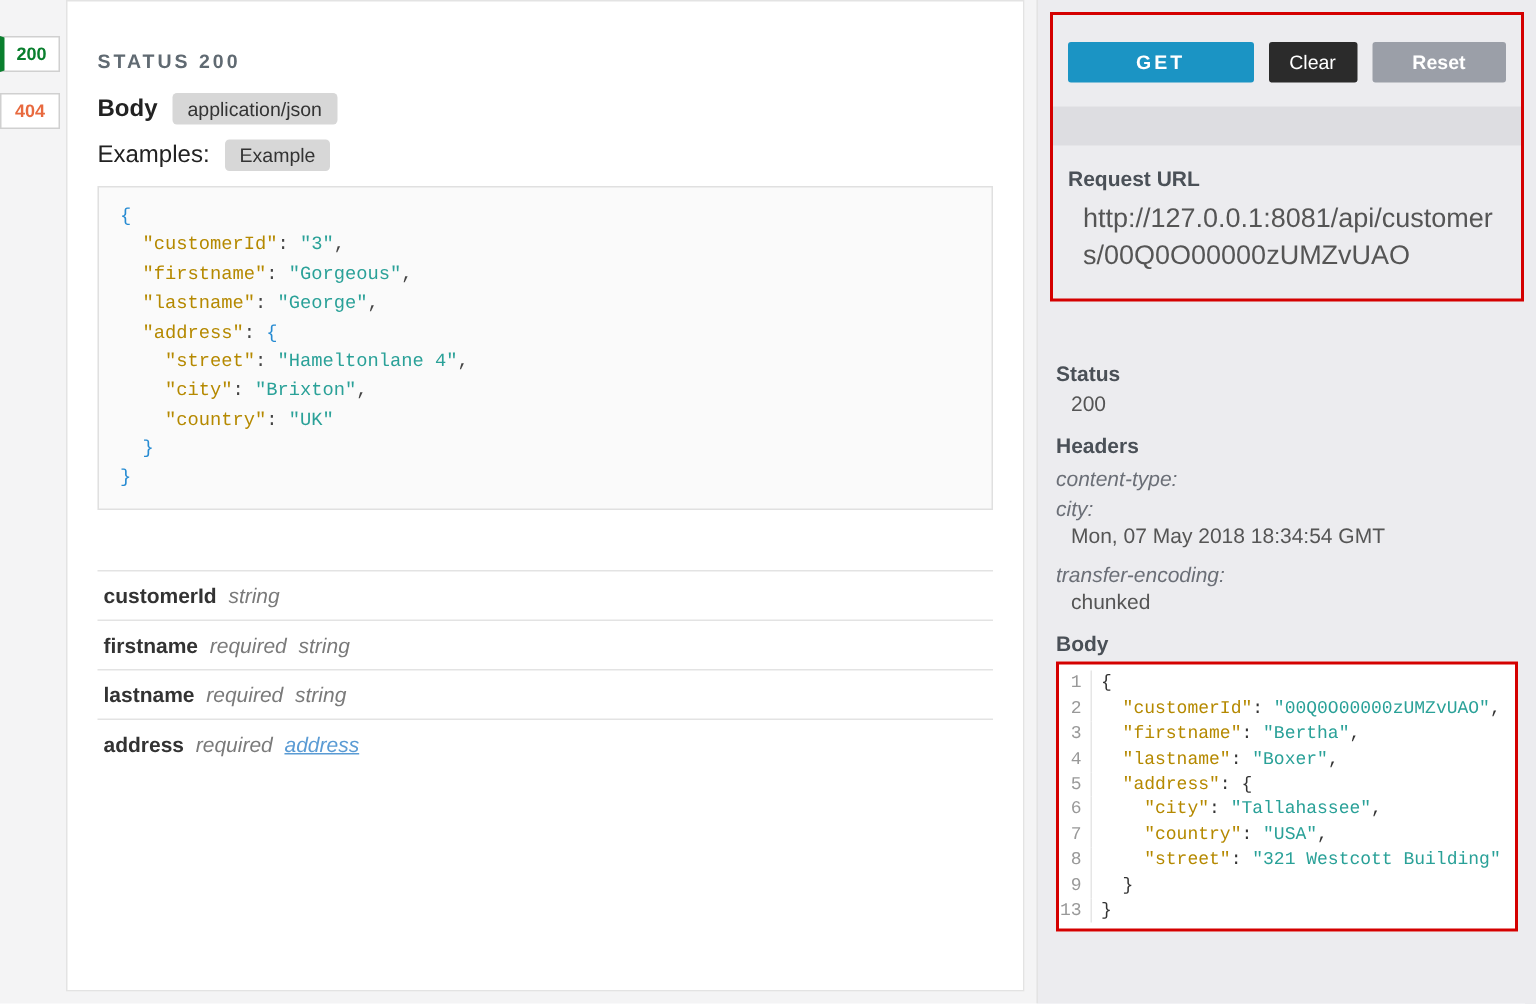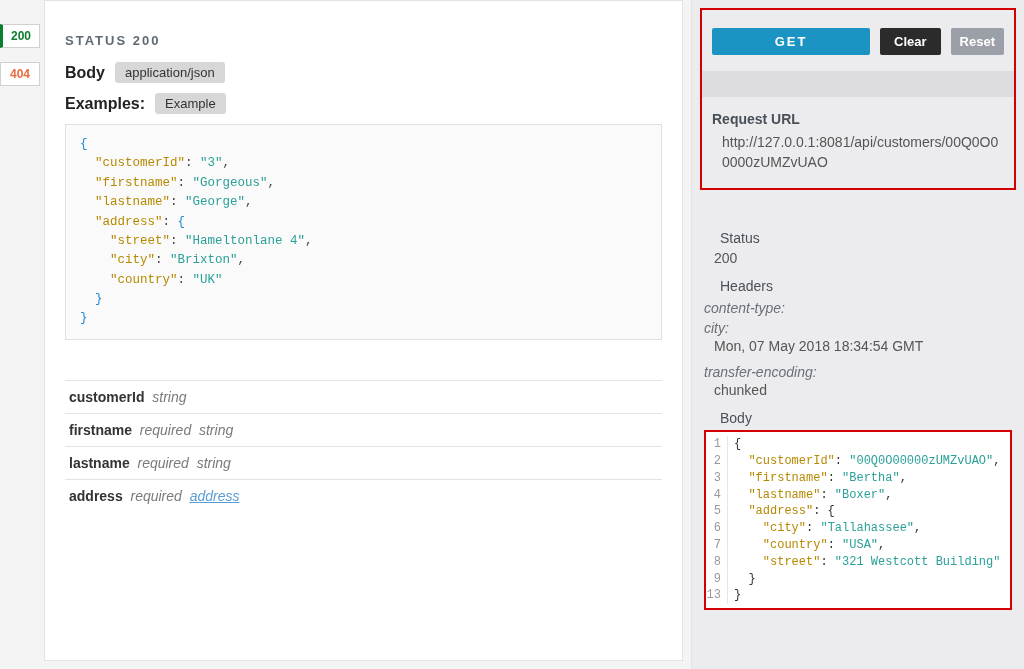--- a/index.html
+++ b/index.html
@@ -55,21 +55,21 @@
       display: flex;
       align-items: center;
       gap: 10px;
       margin-bottom: 10px;
     }
     .body-label, .examples-label {
       font-size: 16px;
       font-weight: 600;
       color: #222;
     }
-    .examples-label { font-weight: 700; }
+    .examples-label { font-weight: 400; }
     .pill {
       background: #d7d7d7;
       color: #333;
       padding: 3px 10px;
       border-radius: 3px;
       font-size: 13px;
     }
     .pill-ex {
       cursor: pointer;
     }
@@ -129,38 +129,37 @@
       padding: 6px 22px;
       font-size: 13px;
       font-weight: 700;
       letter-spacing: 2px;
       color: #fff;
       border: none;
       cursor: pointer;
       border-radius: 2px;
     }
     .btn-get { background: #1b94c4; flex: 1;}
-    .btn-clear { background: #2b2b2b; letter-spacing: 0; font-weight: 700; padding: 6px 14px;}
-    .btn-reset { background: #9b9fa8; letter-spacing: 0; font-weight: 600; padding: 6px 9px;}
+    .btn-clear { background: #2b2b2b; letter-spacing: 0; font-weight: 400; padding: 6px 14px;}
+    .btn-reset { background: #9b9fa8; letter-spacing: 0; font-weight: 600; padding: 6px 27px;}
     .gray-bar { height: 26px; background: #dddde1; margin: 0 -10px 14px -10px; }
     .req-label { font-weight: 700; color: #4a5057; margin-bottom: 4px; }
-    .req-url { color: #555; font-size: 14px; line-height: 1.4; word-break: break-all; padding: 2px 0 6px 10px;}
+    .req-url { color: #555; font-size: 18px; line-height: 1.4; word-break: break-all; padding: 2px 0 6px 10px;}
     .gap { height: 26px; background: #ececef; }
     .result-panel {
       background: #ececef;
       padding: 0 12px 0 12px;
       flex: 1;
       overflow: auto;
     }
     .res-heading {
-      font-weight: 400;
+      font-weight: 700;
       color: #4a5057;
       margin-top: 6px;
       margin-bottom: 2px;
-      margin-left: 16px;
     }
     .res-val { color: #555; padding: 2px 0 6px 10px; }
     .hdr-key { font-style: italic; color: #6b6f77; padding-top: 4px;}
     .body-box {
       border: 2px solid #d40000;
       background: #fff;
       margin-top: 4px;
       padding: 4px 0;
       font-family: "Courier New", monospace;
       font-size: 12px;

